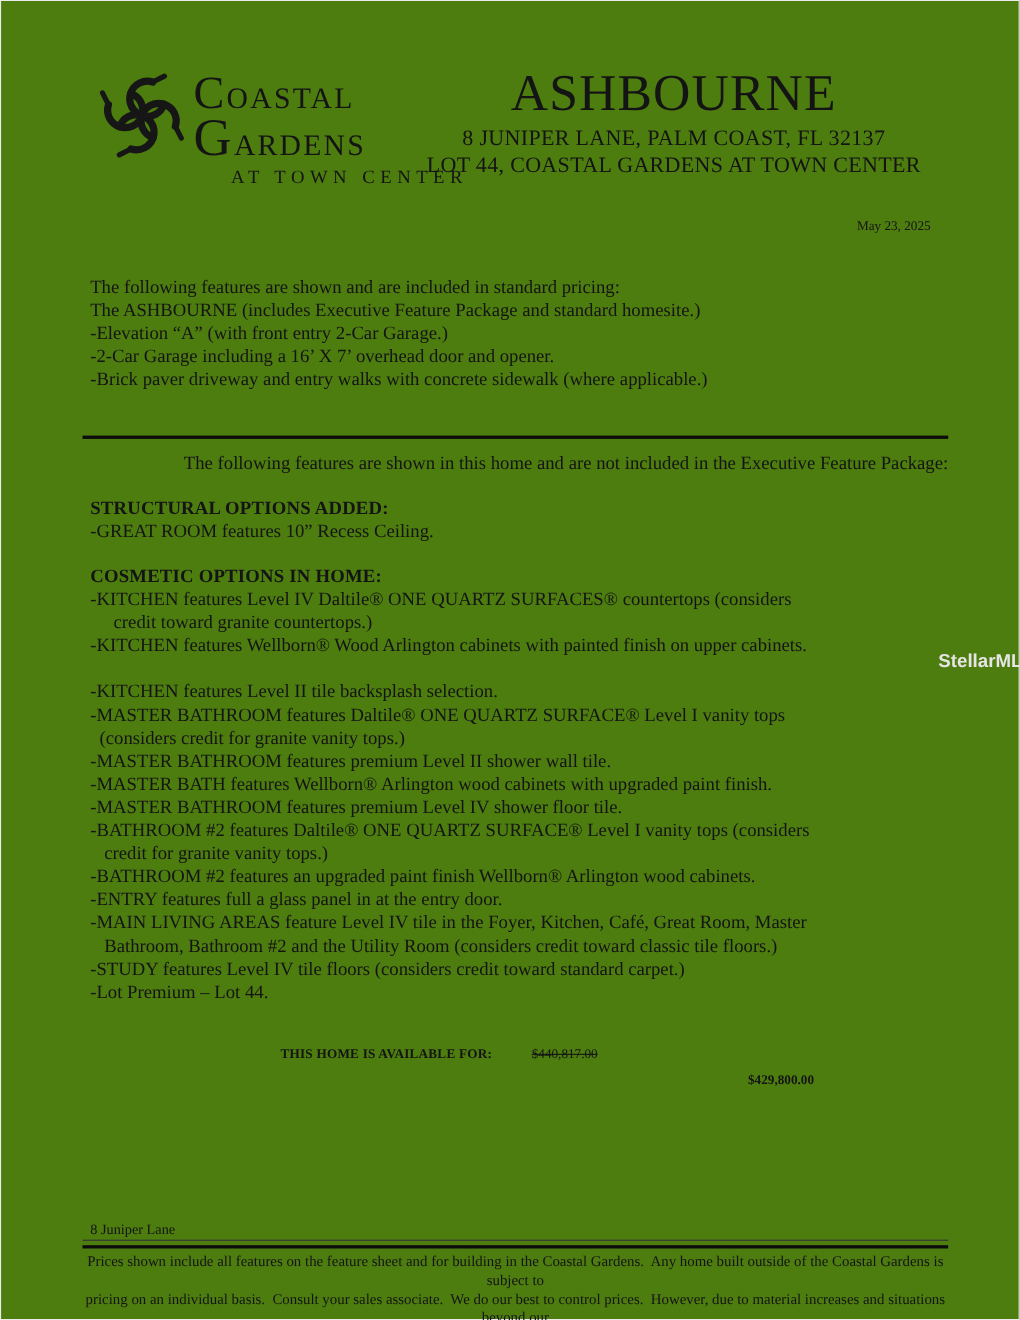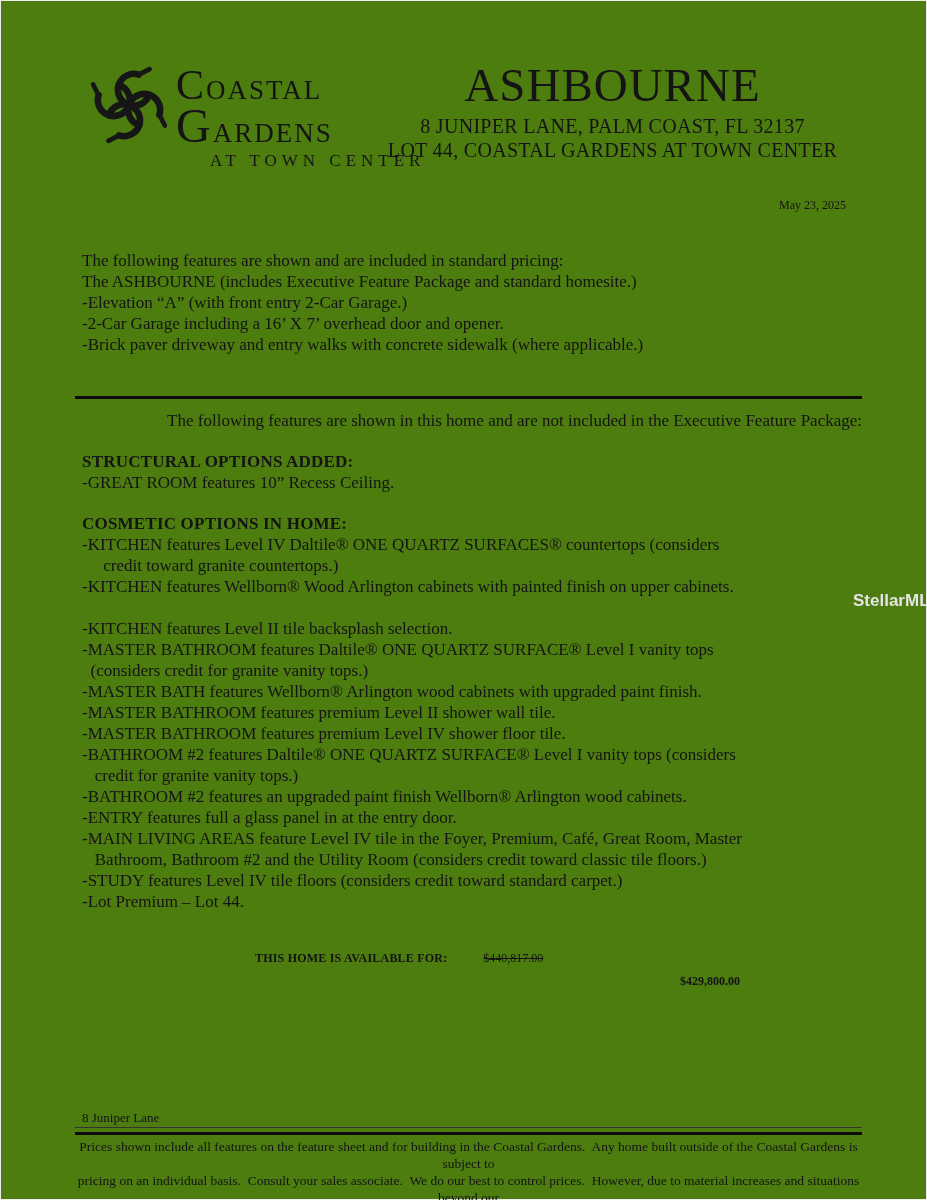--- a/index.html
+++ b/index.html
@@ -116,28 +116,28 @@
     <div class="sect">
       <div class="sect-heading">COSMETIC OPTIONS IN HOME:</div>
       <div>
           <div class="bodyline">-KITCHEN features Level IV Daltile® ONE QUARTZ SURFACES® countertops (considers</div>
           <div class="bodyline">     credit toward granite countertops.)</div>
           <div class="bodyline">-KITCHEN features Wellborn® Wood Arlington cabinets with painted finish on upper cabinets.</div>
           <div class="bodyline"></div>
           <div class="bodyline">-KITCHEN features Level II tile backsplash selection.</div>
           <div class="bodyline">-MASTER BATHROOM features Daltile® ONE QUARTZ SURFACE® Level I vanity tops</div>
           <div class="bodyline">  (considers credit for granite vanity tops.)</div>
+          <div class="bodyline">-MASTER BATHROOM features premium Level II shower wall tile.</div>
           <div class="bodyline">-MASTER BATH features Wellborn® Arlington wood cabinets with upgraded paint finish.</div>
-          <div class="bodyline">-MASTER BATHROOM features premium Level II shower wall tile.</div>
           <div class="bodyline">-MASTER BATHROOM features premium Level IV shower floor tile.</div>
           <div class="bodyline">-BATHROOM #2 features Daltile® ONE QUARTZ SURFACE® Level I vanity tops (considers</div>
           <div class="bodyline">   credit for granite vanity tops.)</div>
           <div class="bodyline">-BATHROOM #2 features an upgraded paint finish Wellborn® Arlington wood cabinets.</div>
           <div class="bodyline">-ENTRY features full a glass panel in at the entry door.</div>
-          <div class="bodyline">-MAIN LIVING AREAS feature Level IV tile in the Foyer, Premium, Café, Great Room, Master</div>
+          <div class="bodyline">-MAIN LIVING AREAS feature Level IV tile in the Foyer, Kitchen, Café, Great Room, Master</div>
           <div class="bodyline">   Bathroom, Bathroom #2 and the Utility Room (considers credit toward classic tile floors.)</div>
           <div class="bodyline">-STUDY features Level IV tile floors (considers credit toward standard carpet.)</div>
           <div class="bodyline">-Lot Premium – Lot 44.</div>
         </div>
     </div>
 
     <div class="price-block">
       <div class="price-row1">
         <span class="price-label">THIS HOME IS AVAILABLE FOR:</span>
         <span class="price-old">$440,817.00</span>

